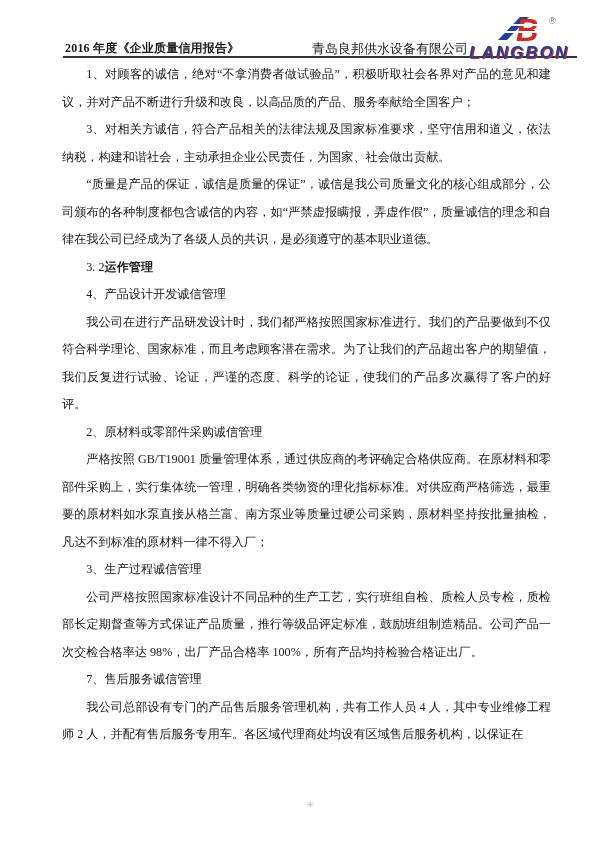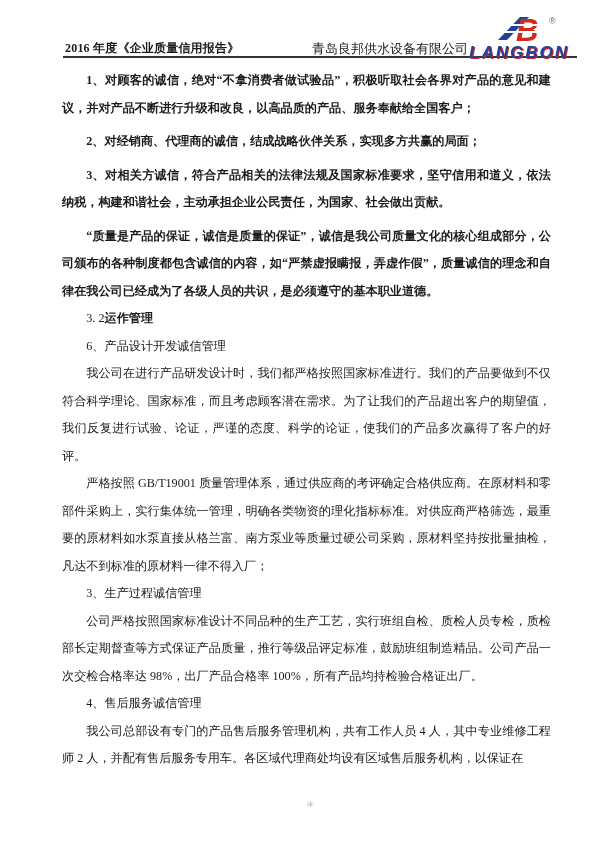--- a/index.html
+++ b/index.html
@@ -30,21 +30,21 @@
     font-style:italic; font-weight:bold; font-size:17px; letter-spacing:2px;
     color:#20409a; text-shadow:1.2px 0.8px 0 #cc2a22; white-space:nowrap;
   }
 
   
   .content {
     position:absolute; left:62px; top:61px; width:489px;
     font-size:12.15px; line-height:27.5px; text-align:justify;
   }
   .content p { margin:0; text-indent:2em; }
-  .content p.bold { font-weight:bold;margin-top:6px; }
+  .content p.bold { font-weight:normal; }
   .section-num { font-weight:normal;margin-top:20px; }
   .section-title {
     font-weight:bold;
     font-family:"Liberation Sans","DejaVu Sans",sans-serif;
   }
 
   
   .page-marker {
     position:absolute; left:306px; top:799px;
     font-size:10px; color:#bdbdbd;
@@ -68,33 +68,33 @@
         <text x="53" y="10" font-family="Liberation Sans, sans-serif" font-size="9" fill="#666">®</text>
       </svg>
     </span>
     <span class="logo-word">LANGBON</span>
 
     <div class="header-rule"></div>
   </header>
 
   <main class="content">
     <p class="bold">1、对顾客的诚信，绝对“不拿消费者做试验品”，积极听取社会各界对产品的意见和建议，并对产品不断进行升级和改良，以高品质的产品、服务奉献给全国客户；</p>
-    <p class="bold">2、对经销商、代理商的诚信，结成战略伙伴关系，实现多方共赢的局面；</p>
     <p class="bold">3、对相关方诚信，符合产品相关的法律法规及国家标准要求，坚守信用和道义，依法纳税，构建和谐社会，主动承担企业公民责任，为国家、社会做出贡献。</p>
     <p class="bold">“质量是产品的保证，诚信是质量的保证”，诚信是我公司质量文化的核心组成部分，公司颁布的各种制度都包含诚信的内容，如“严禁虚报瞒报，弄虚作假”，质量诚信的理念和自律在我公司已经成为了各级人员的共识，是必须遵守的基本职业道德。</p>
 
     <p><span class="section-num">3. 2</span><span class="section-title">运作管理</span></p>
 
-    <p>6、产品设计开发诚信管理</p>
+    <p>4、产品设计开发诚信管理</p>
     <p>我公司在进行产品研发设计时，我们都严格按照国家标准进行。我们的产品要做到不仅符合科学理论、国家标准，而且考虑顾客潜在需求。为了让我们的产品超出客户的期望值，我们反复进行试验、论证，严谨的态度、科学的论证，使我们的产品多次赢得了客户的好评。</p>
 
+    <p>2、原材料或零部件采购诚信管理</p>
     <p>严格按照 GB/T19001 质量管理体系，通过供应商的考评确定合格供应商。在原材料和零部件采购上，实行集体统一管理，明确各类物资的理化指标标准。对供应商严格筛选，最重要的原材料如水泵直接从格兰富、南方泵业等质量过硬公司采购，原材料坚持按批量抽检，凡达不到标准的原材料一律不得入厂；</p>
 
     <p>3、生产过程诚信管理</p>
     <p>公司严格按照国家标准设计不同品种的生产工艺，实行班组自检、质检人员专检，质检部长定期督查等方式保证产品质量，推行等级品评定标准，鼓励班组制造精品。公司产品一次交检合格率达 98%，出厂产品合格率 100%，所有产品均持检验合格证出厂。</p>
 
-    <p>4、售后服务诚信管理</p>
+    <p>7、售后服务诚信管理</p>
     <p>我公司总部设有专门的产品售后服务管理机构，共有工作人员 4 人，其中专业维修工程师 2 人，并配有售后服务专用车。各区域代理商处均设有区域售后服务机构，以保证在</p>
   </main>
 
   <div class="page-marker">✳</div>
 
 </div>
 
 </body></html>

